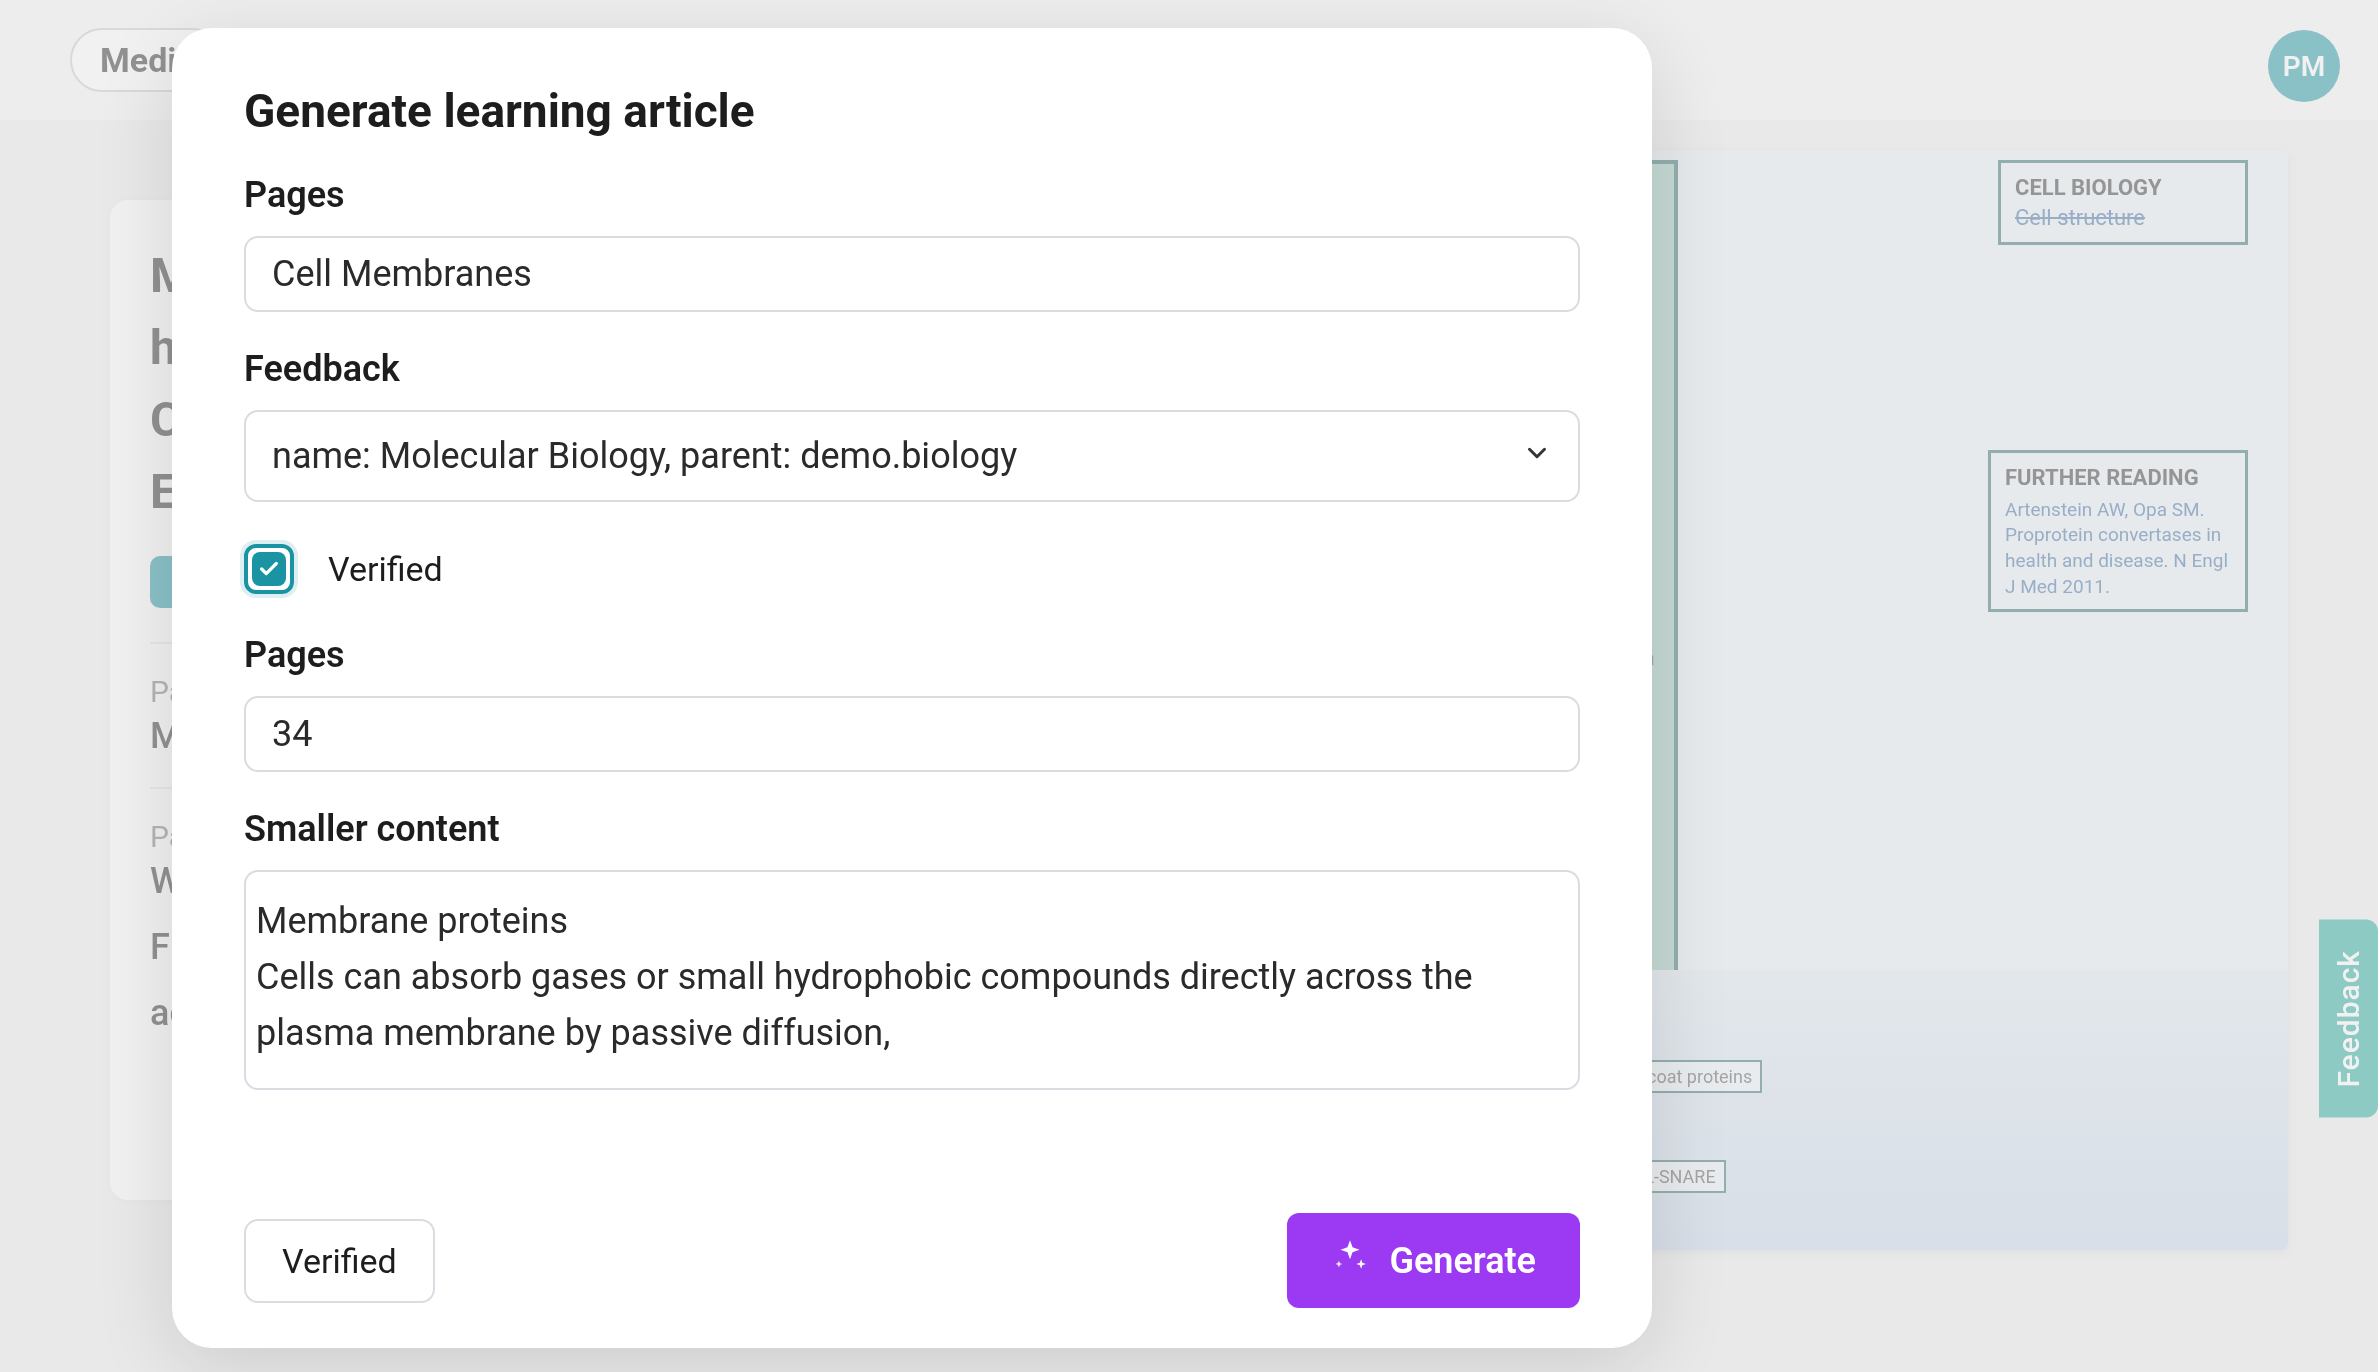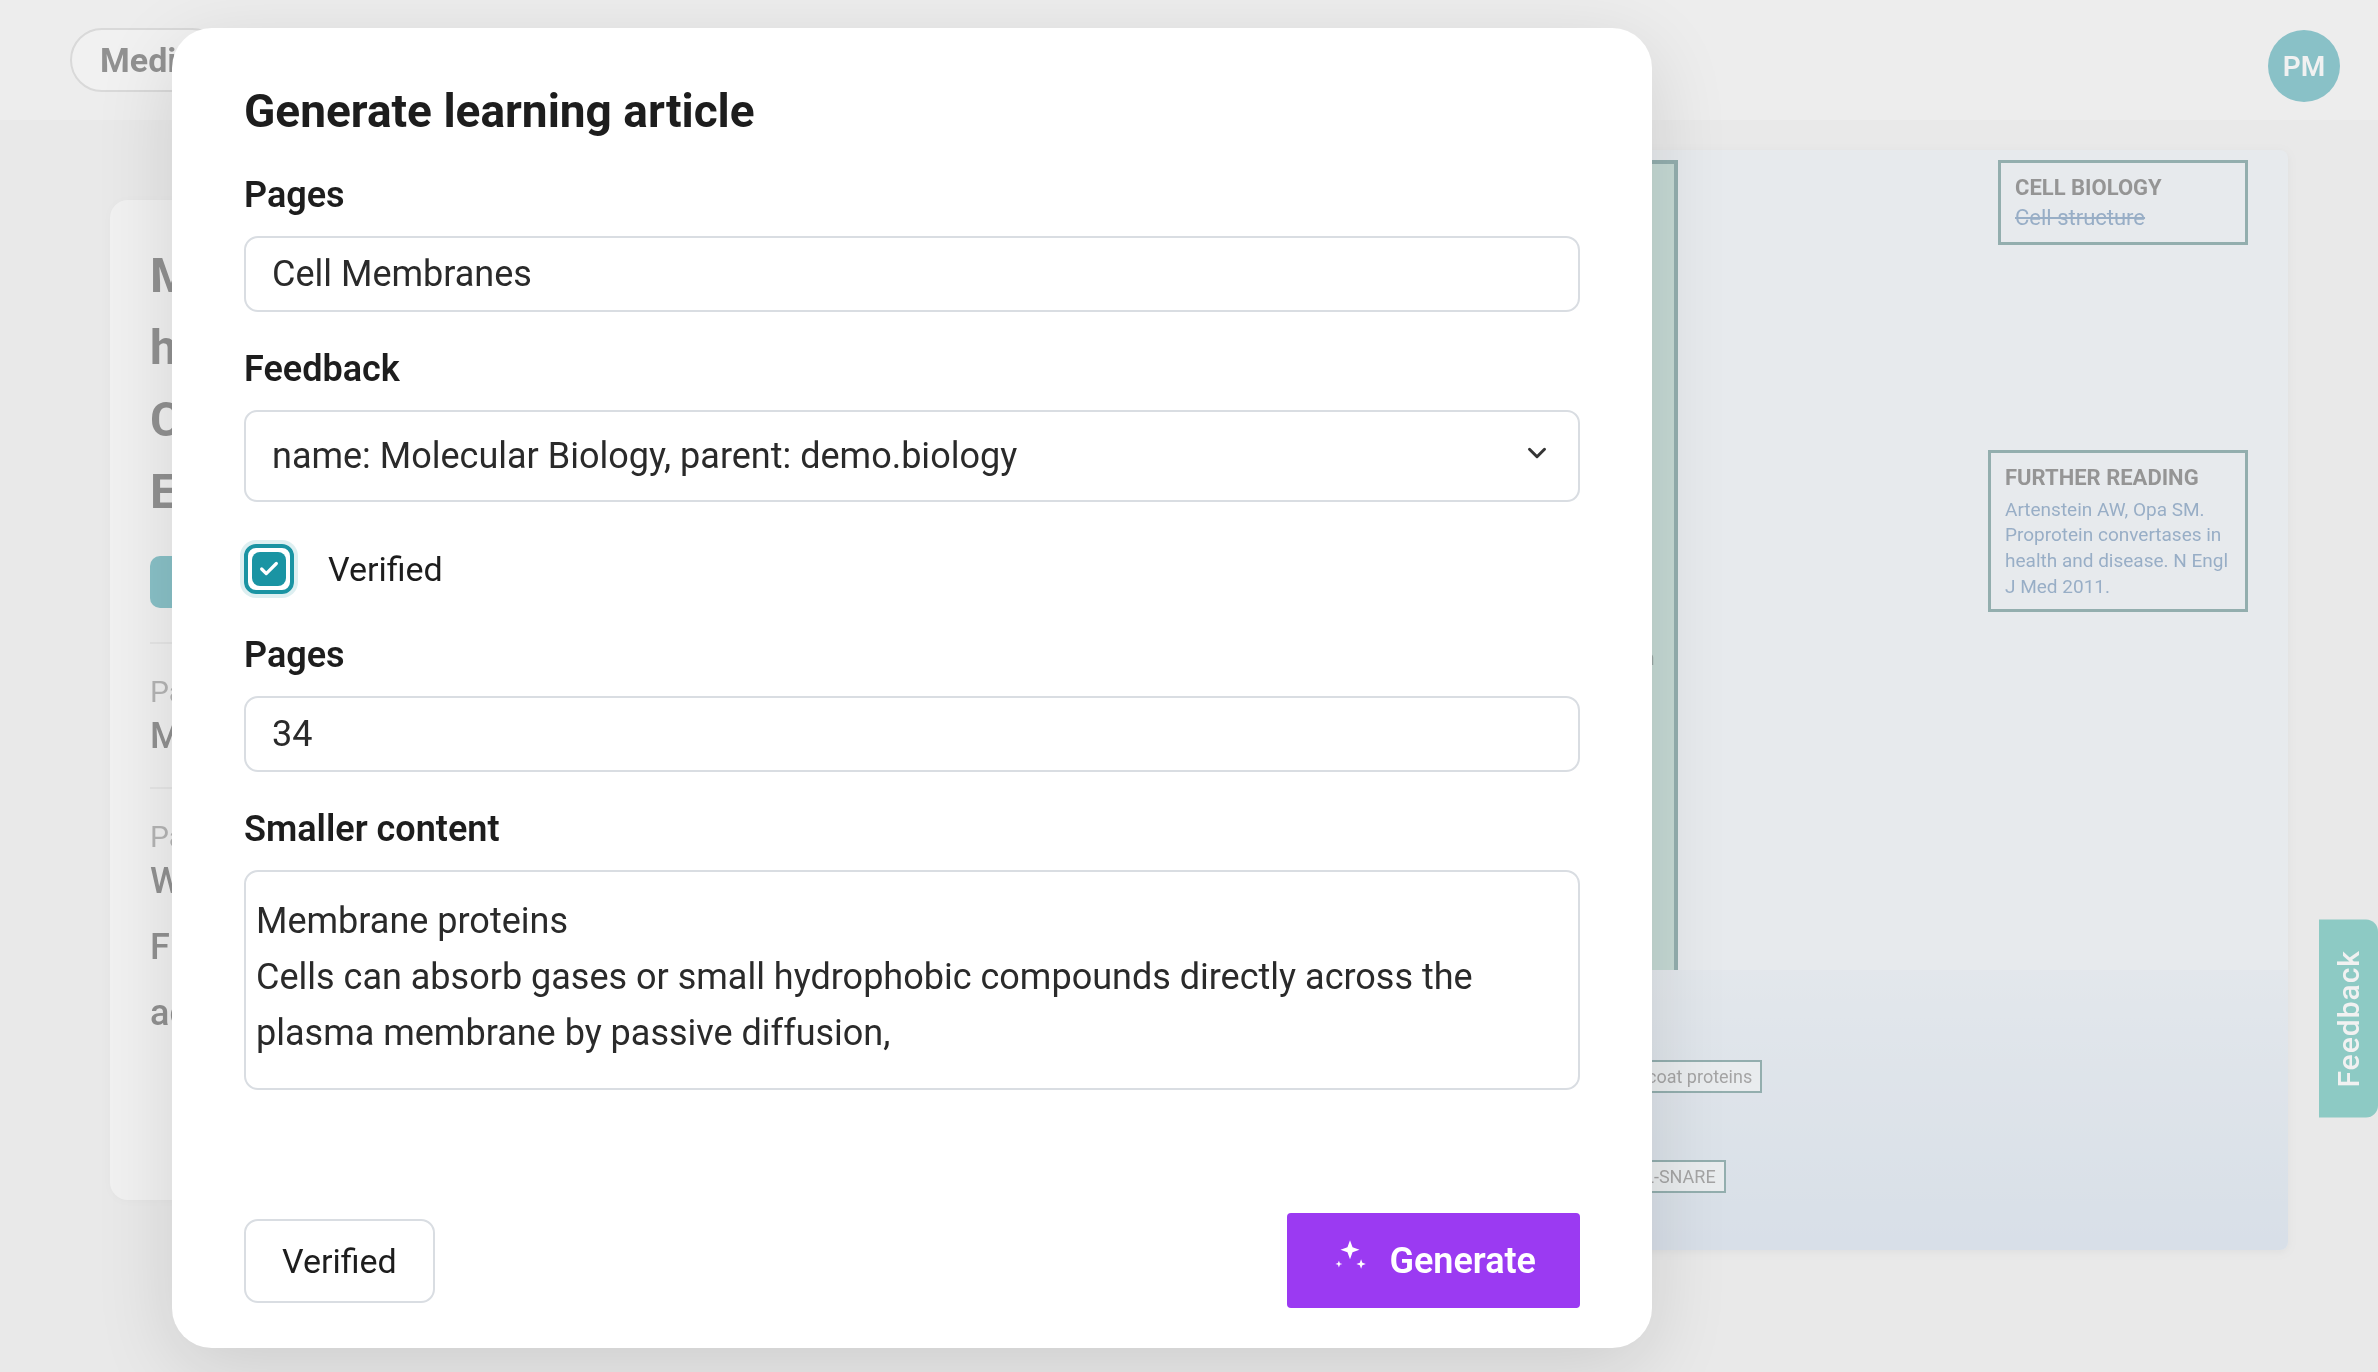--- a/index.html
+++ b/index.html
@@ -168,21 +168,20 @@
     background: #fff;
     font-size: 36px;
     color: #2a2a2a;
     font-family: inherit;
   }
   .input { height: 76px; padding: 0 26px; }
   .select {
     height: 92px; padding: 12px 26px;
     display:flex; align-items:center; justify-content:space-between;
     cursor: pointer;
-    border-radius: 13px;
   }
   .select .chev { color:#353535; }
   .textarea {
     height: 220px;
     padding: 22px 10px;
     resize: none;
     line-height: 1.55;
   }
 
   .check-row { display:flex; align-items:center; gap:34px; margin: 6px 0 40px 0;}
@@ -202,21 +201,21 @@
     margin-top:auto;
     display:flex; justify-content:space-between; align-items:center;
     padding-top: 28px;
   }
   .btn-discard{
     border:2px solid #d9dde2; background:#fff; border-radius:14px;
     font-size:34px; padding:20px 36px; color:#1d1d1d; cursor:pointer;
     font-family:inherit;
   }
   .btn-generate{
-    background:#9b3af2; border:none; border-radius:4px;
+    background:#9b3af2; border:none; border-radius:12px;
     color:#fff; font-size:36px; font-weight:600;
     padding:24px 44px; cursor:pointer;
     display:flex; align-items:center; gap:20px;
     font-family:inherit;
   }
   .btn-generate svg{ width:38px; height:38px; }
 </style>
 </head>
 <body>
 

